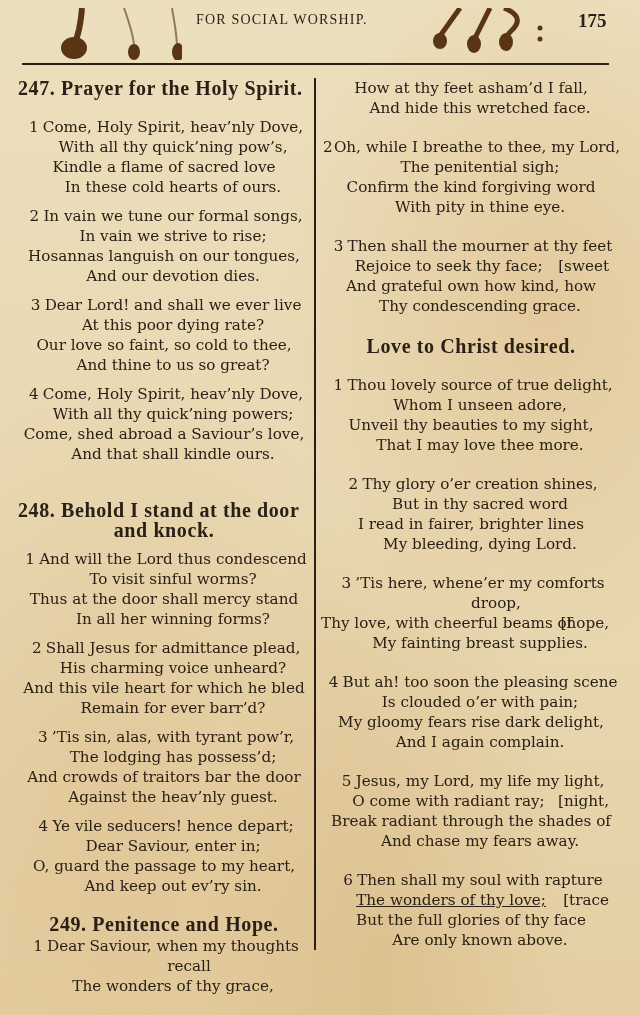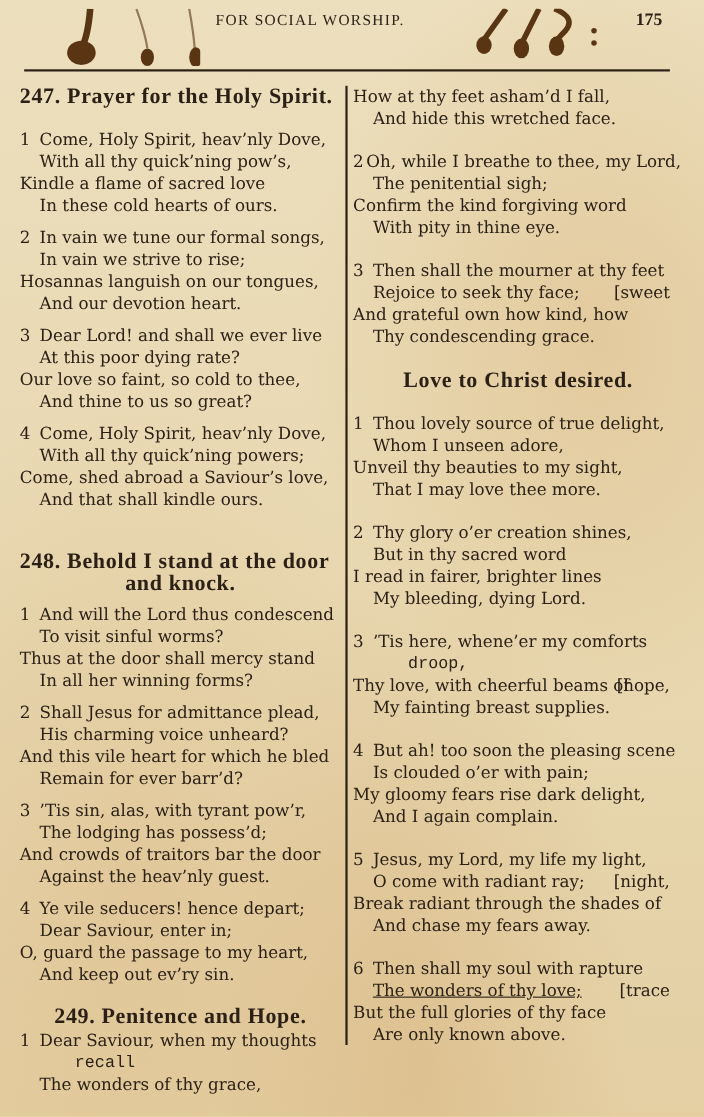--- a/index.html
+++ b/index.html
@@ -20,21 +20,21 @@
     .running-head {
       position: absolute; top: 8px; left: 0; width: 640px; height: 30px;
     }
     .running-head .title {
       position: absolute; left: 196px; top: 4px;
       font-family: "Liberation Serif", serif; font-size: 14px; letter-spacing: 1.2px;
       color: #2b2118;
     }
     .running-head .pageno {
       position: absolute; left: 578px; top: 2px;
-      font-family: "Liberation Serif", serif; font-weight: bold; font-size: 16px;
+      font-family: "Liberation Serif", serif; font-weight: bold; font-size: 19px;
       color: #2b2118;
     }
     .ink { position: absolute; color: #5a3514; }
     .ink-left { left: 52px; top: 0; width: 130px; height: 52px; }
     .ink-right { left: 430px; top: 0; width: 120px; height: 52px; }
 
     .head-rule {
       position: absolute; left: 22px; top: 63px; width: 587px; height: 2px;
       background: #2a2016;
     }
@@ -45,25 +45,25 @@
 
     .column { position: absolute; top: 78px; font-size: 15.2px; line-height: 20px; }
     .col-left { left: 18px; width: 292px; }
     .col-right { left: 321px; width: 300px; }
 
     .hymn-title {
       font-family: "Liberation Serif", serif; font-weight: bold; font-size: 20px;
       letter-spacing: 0.6px; margin: 0; line-height: 20px;
     }
     .hymn-title.center { text-align: center; }
-    .stanza { margin-top: 9px; }
+    .stanza { margin-top: 9px; text-align: center; }
     .stanza.gap { margin-top: 19px; }
     .line { white-space: nowrap; }
     .line.indent { padding-left: 18px; }
-    .line.indent2 { padding-left: 50px; font-family: Liberation Mono, monospace; }
+    .line.indent2 { padding-left: 50px; }
     .num { display: inline-block; width: 18px; }
     .right-bracket { float: right; }
   </style>
 </head>
 <body>
 
 <div class="page">
 
   <div class="running-head">
     <svg class="ink ink-left" viewBox="0 0 130 52">
@@ -97,21 +97,21 @@
       <div class="stanza gap">
         <div class="line"><span class="num">1</span><span>Come, Holy Spirit, heav’nly Dove,</span></div>
         <div class="line indent">With all thy quick’ning pow’s,</div>
         <div class="line">Kindle a flame of sacred love</div>
         <div class="line indent">In these cold hearts of ours.</div>
       </div>
       <div class="stanza">
         <div class="line"><span class="num">2</span><span>In vain we tune our formal songs,</span></div>
         <div class="line indent">In vain we strive to rise;</div>
         <div class="line">Hosannas languish on our tongues,</div>
-        <div class="line indent">And our devotion heart.</div>
+        <div class="line indent">And our devotion dies.</div>
       </div>
       <div class="stanza">
         <div class="line"><span class="num">3</span><span>Dear Lord! and shall we ever live</span></div>
         <div class="line indent">At this poor dying rate?</div>
         <div class="line">Our love so faint, so cold to thee,</div>
         <div class="line indent">And thine to us so great?</div>
       </div>
       <div class="stanza">
         <div class="line"><span class="num">4</span><span>Come, Holy Spirit, heav’nly Dove,</span></div>
         <div class="line indent">With all thy quick’ning powers;</div>

